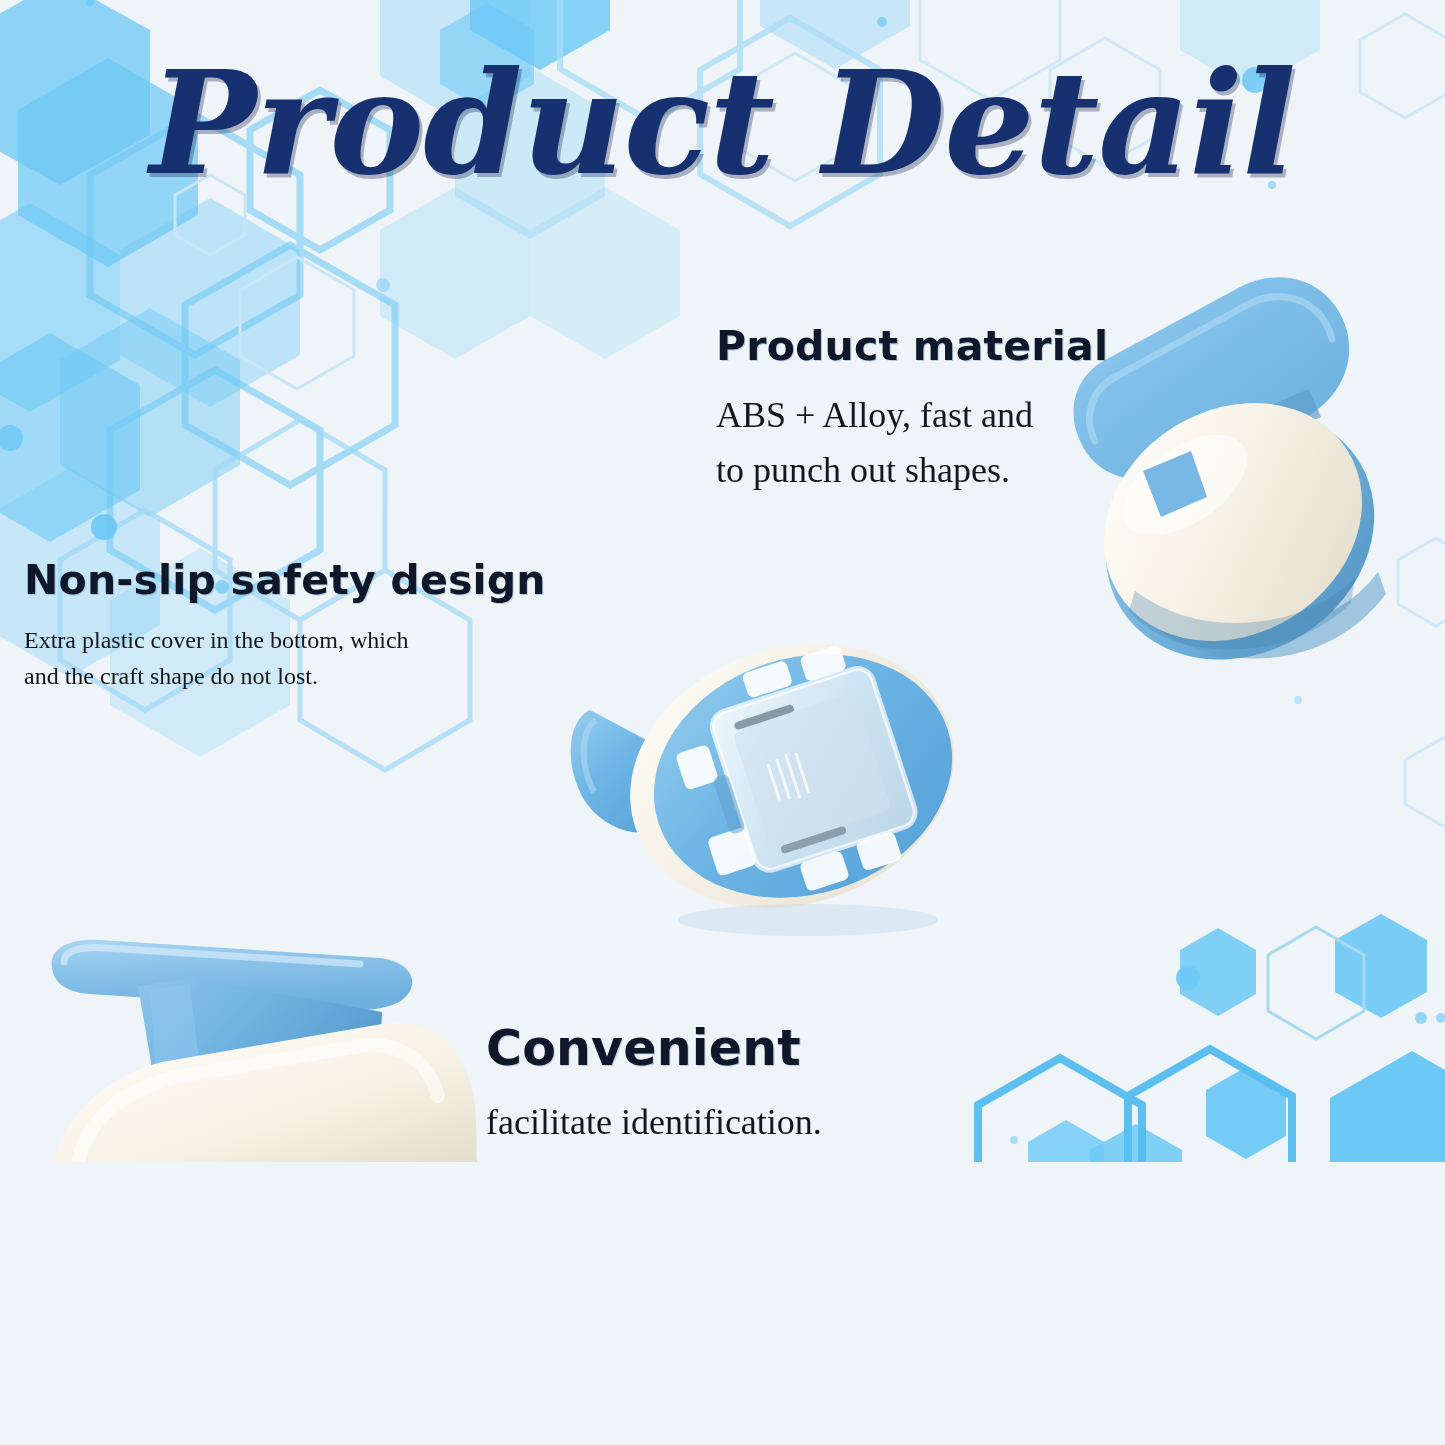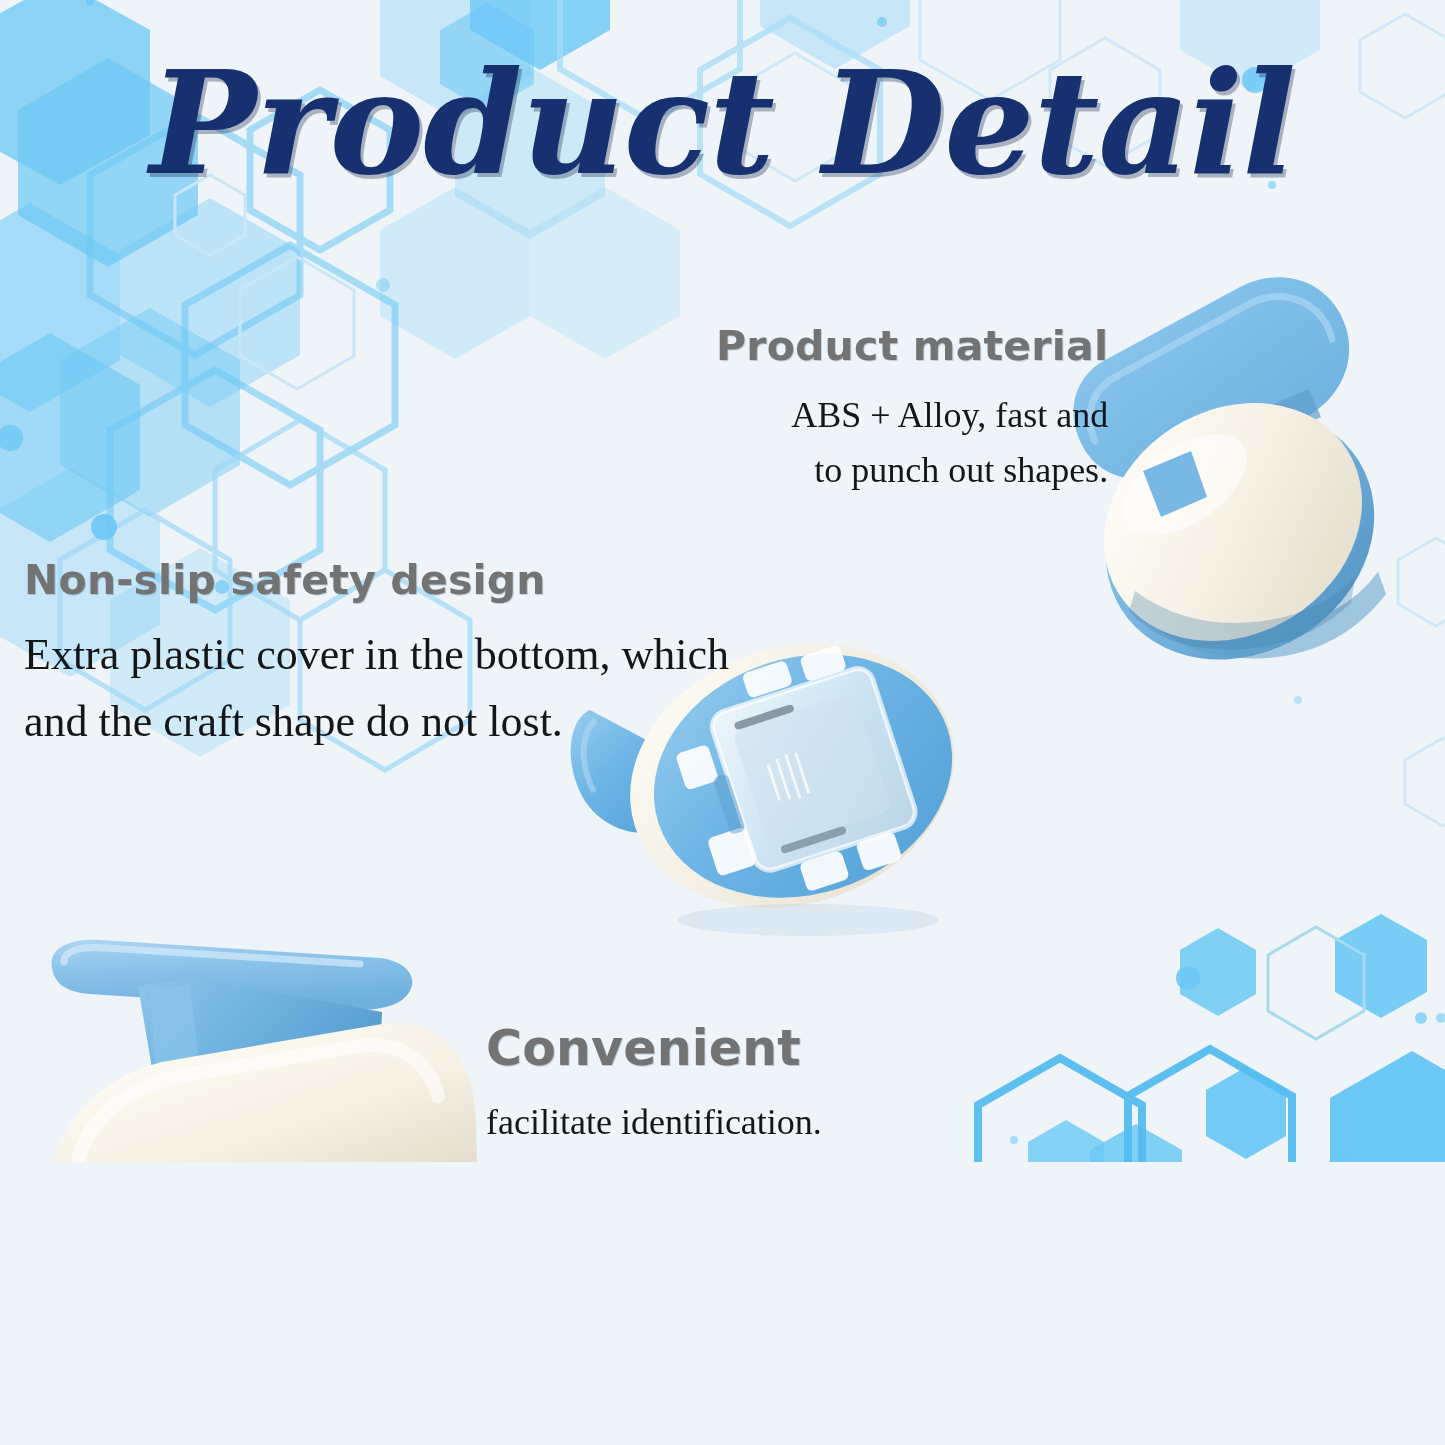--- a/index.html
+++ b/index.html
@@ -25,39 +25,39 @@
     letter-spacing:-1px;
     text-shadow:3px 4px 0 rgba(10,20,60,.30);
     white-space:nowrap;
   }
 
   
   .feature{position:absolute;}
   .feat-head{
     font-family:"DejaVu Sans",sans-serif;
     font-weight:700;
-    color:#737373;
+    color:#0f172a;
     letter-spacing:.2px;
     margin:0 0 18px 0;
     text-shadow:1px 1px 0 rgba(20,70,110,.22);
   }
   .feat-body{
     font-family:"Liberation Serif",serif;
     color:#14161a;
     margin:0;
   }
   .feat-body div{white-space:nowrap;}
 
   #feature-material{left:716px;top:322px;}
   #feature-material .feat-head{font-size:41px;}
-  #feature-material .feat-body{font-size:36px;line-height:1.52;text-align:right;}
+  #feature-material .feat-body{font-size:36px;line-height:1.52;}
 
   #feature-safety{left:24px;top:556px;}
   #feature-safety .feat-head{font-size:41px;}
-  #feature-safety .feat-body{font-size:44px;line-height:1.52;}
+  #feature-safety .feat-body{font-size:24px;line-height:1.52;}
 
   #feature-convenient{left:486px;top:1020px;}
   #feature-convenient .feat-head{font-size:49px;}
   #feature-convenient .feat-body{font-size:36px;line-height:1.52;}
 
   
   .product{position:absolute;}
   #product-top-right{left:1035px;top:235px;width:400px;height:450px;}
   #product-middle{left:560px;top:600px;width:430px;height:370px;}
   #product-bottom-left{left:30px;top:920px;width:480px;height:390px;}

